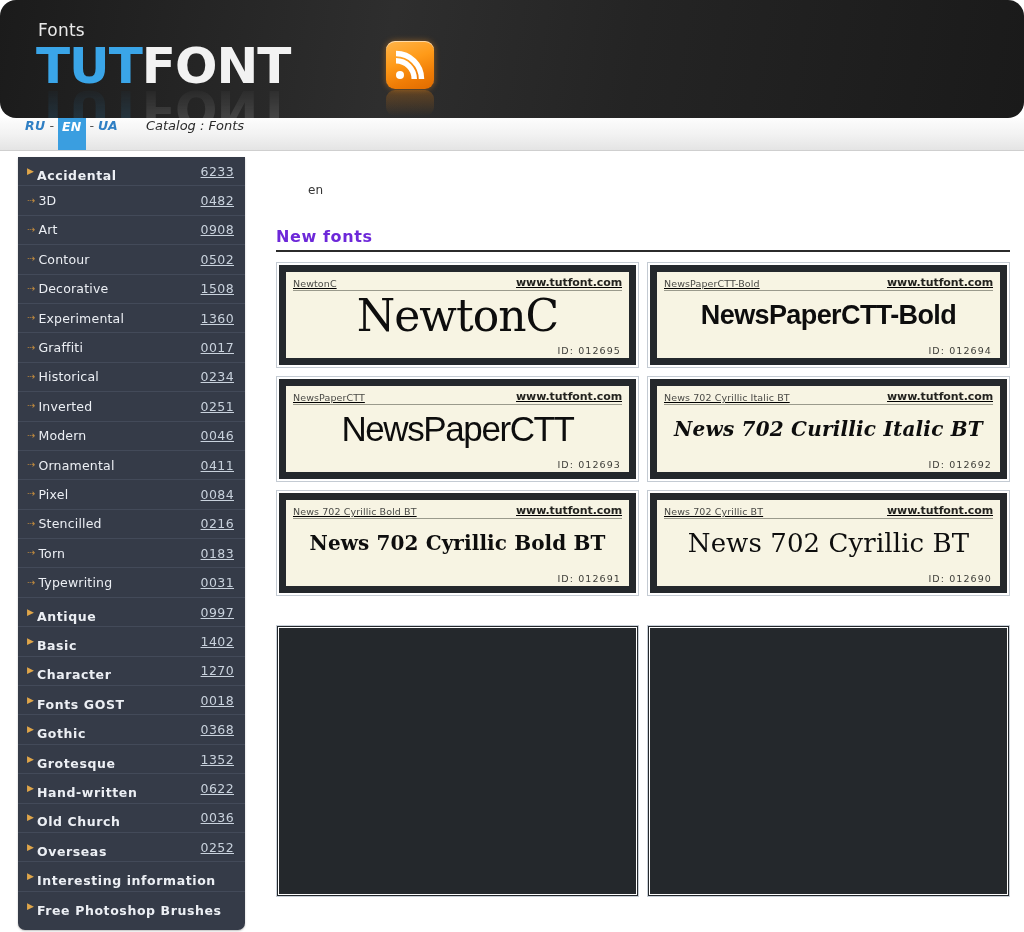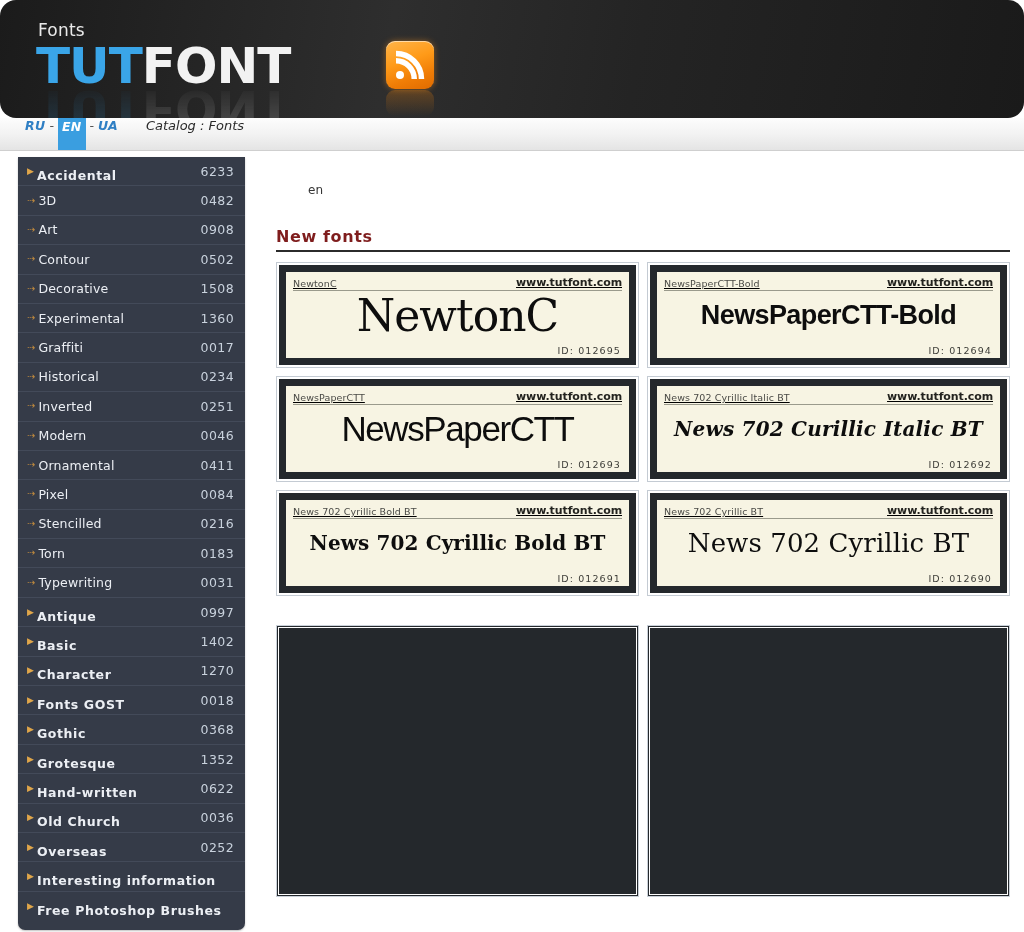--- a/index.html
+++ b/index.html
@@ -154,38 +154,39 @@
     line-height: 1;
   }
   .nav-arrow.sub { color: #c08a3e; font-size: 10px; }
   .nav-label { flex: 1; letter-spacing: .2px; }
   .nav-item.parent .nav-label { font-weight: bold; letter-spacing: .6px; margin-top: 8px; }
   .nav-count {
     color: #c9d2dd;
     font-size: 12.5px;
     letter-spacing: .4px;
     font-weight: normal;
+    text-decoration: underline;
   }
 
   
   .main {
     flex: 1;
     padding: 0 14px 0 14px;
     position: relative;
   }
   .lang-note {
     font-size: 12px;
     color: #333;
     padding: 32px 0 0 32px;
   }
   .section-title {
     margin-top: 30px;
     font-size: 16px;
     font-weight: bold;
-    color: #7f1d1d;
+    color: #6d28d9;
     letter-spacing: .6px;
     border-bottom: 2px solid #2b2b2b;
     padding-bottom: 4px;
   }
 
   .card-grid {
     display: grid;
     grid-template-columns: 1fr 1fr;
     gap: 8px 8px;
     margin-top: 10px;

